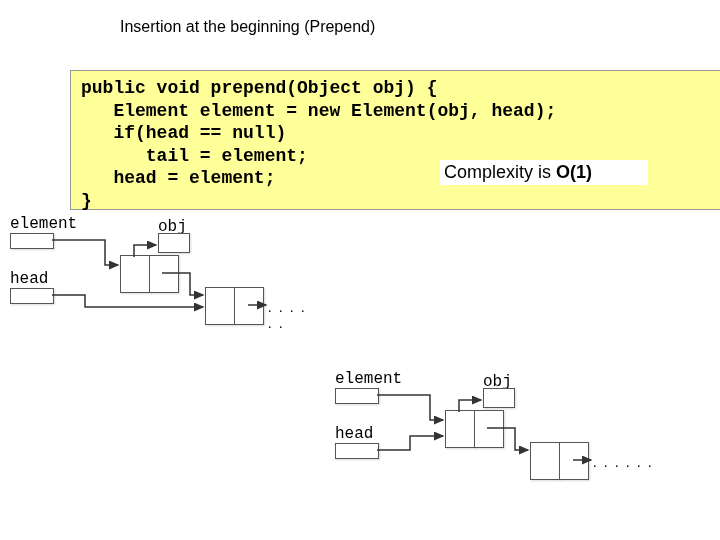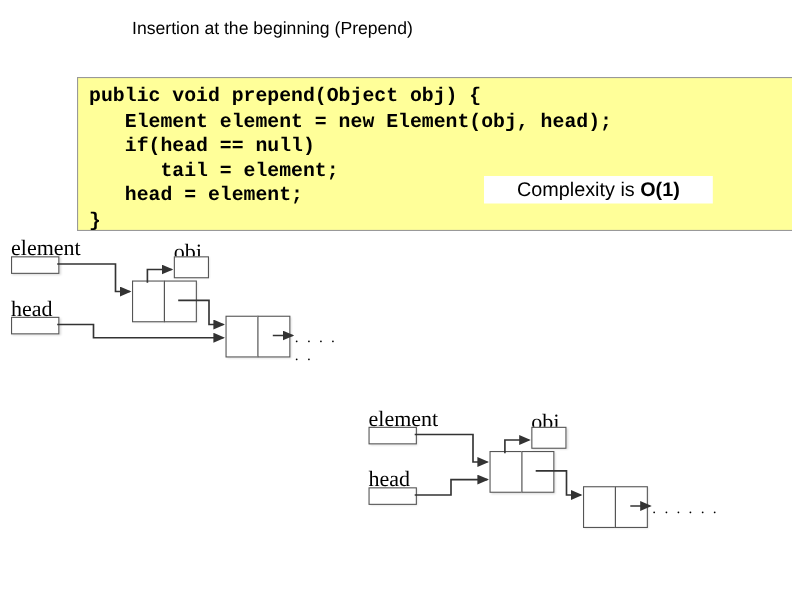--- a/index.html
+++ b/index.html
@@ -39,35 +39,34 @@
   }
   .complexity {
     position: absolute;
     top: 160px;
     left: 440px;
     width: 200px;
     background: #fff;
     font-size: 18px;
     color: #000;
     padding: 2px 4px;
-    text-align: center;
   }
   .complexity b { font-weight: bold; }
 
   
   .diag1 {
     position: absolute;
     top: 215px;
     left: 10px;
     width: 300px;
     height: 140px;
   }
   .lbl {
-    font-family: Liberation Serif, serif;
-    font-size: 20px;
+    font-family: Liberation Mono, monospace;
+    font-size: 16px;
     position: absolute;
   }
   .box {
     position: absolute;
     border: 1px solid #555;
     background: #fff;
     box-shadow: 1px 1px 2px rgba(0,0,0,0.15);
   }
   .node {
     position: absolute;

